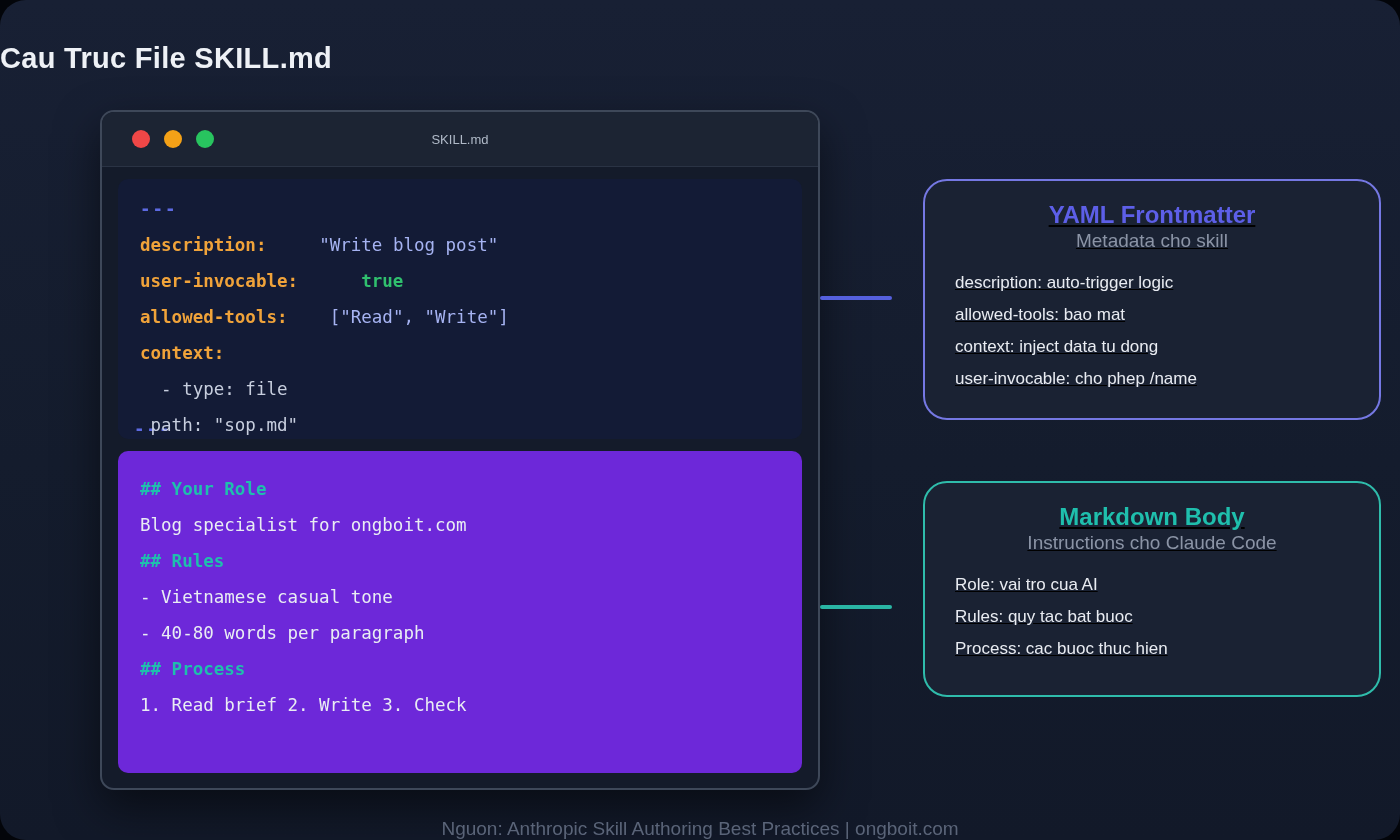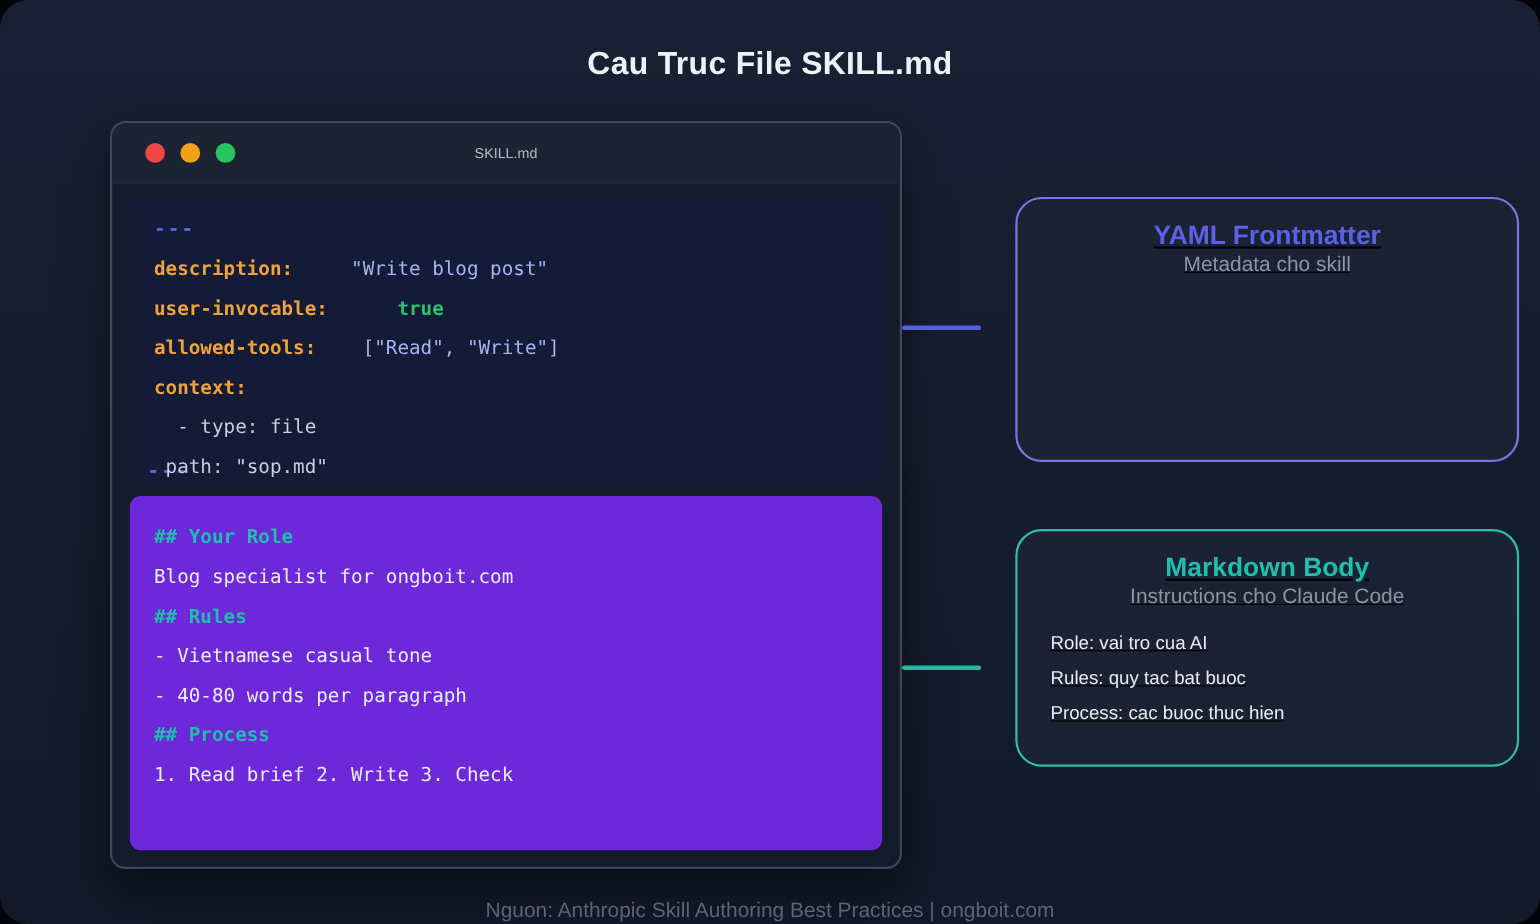--- a/index.html
+++ b/index.html
@@ -1,20 +1,20 @@
 <!DOCTYPE html>
 <html style="--accent-purple: #5d5fe8; --border-purple: #7578e3; --accent-teal: #1fbfad; --border-teal: #2fbcab; --key-orange: #f0a33a; --string-blue: #a6b3f2; --bool-green: #30c06e; --delim-blue: #5d6ae2; --dot-red: #ef4747; --dot-yellow: #f4a117; --dot-green: #28c45f;"><head>
 <meta charset="utf-8">
 <style>
   html,body{margin:0;padding:0;background:#03050a;}
   .canvas{position:relative;width:1400px;height:840px;overflow:hidden;
     font-family:"Liberation Sans",sans-serif;}
   .page{position:absolute;inset:0;border-radius:26px;
     background:linear-gradient(180deg,#182034 0%,#141c2d 55%,#121929 100%);}
-  .page-title{position:absolute;top:42px;left:0;width:100%;text-align:center;
+  .page-title{position:absolute;top:42px;left:0;width:100%;
     font-size:29px;font-weight:700;color:#eef1f6;letter-spacing:.3px;}
 
   
   .window{position:absolute;left:100px;top:110px;width:716px;height:676px;
     background:#141b2a;border:2px solid #3e4859;border-radius:14px;
     box-shadow:0 18px 44px rgba(0,0,0,.5);}
   .window-header{position:relative;height:54px;background:#1c2433;
     border-bottom:1px solid #2a3344;border-radius:12px 12px 0 0;
     display:flex;align-items:center;justify-content:center;}
   .dots{position:absolute;left:30px;top:0;height:100%;display:flex;align-items:center;gap:14px;}
@@ -102,20 +102,26 @@
         </div>
     </div>
   </div>
 
   <div class="connector connector-frontmatter"></div>
   <div class="connector connector-body"></div>
 
   <div class="anno anno-frontmatter">
     <div class="anno-title">YAML Frontmatter</div>
     <div class="anno-sub">Metadata cho skill</div>
+    <div class="anno-items">
+        <div class="anno-item">description: auto-trigger logic</div>
+        <div class="anno-item">allowed-tools: bao mat</div>
+        <div class="anno-item">context: inject data tu dong</div>
+        <div class="anno-item">user-invocable: cho phep /name</div>
+      </div>
   </div>
 
   <div class="anno anno-body">
     <div class="anno-title">Markdown Body</div>
     <div class="anno-sub">Instructions cho Claude Code</div>
     <div class="anno-items">
         <div class="anno-item">Role: vai tro cua AI</div>
         <div class="anno-item">Rules: quy tac bat buoc</div>
         <div class="anno-item">Process: cac buoc thuc hien</div>
       </div>

